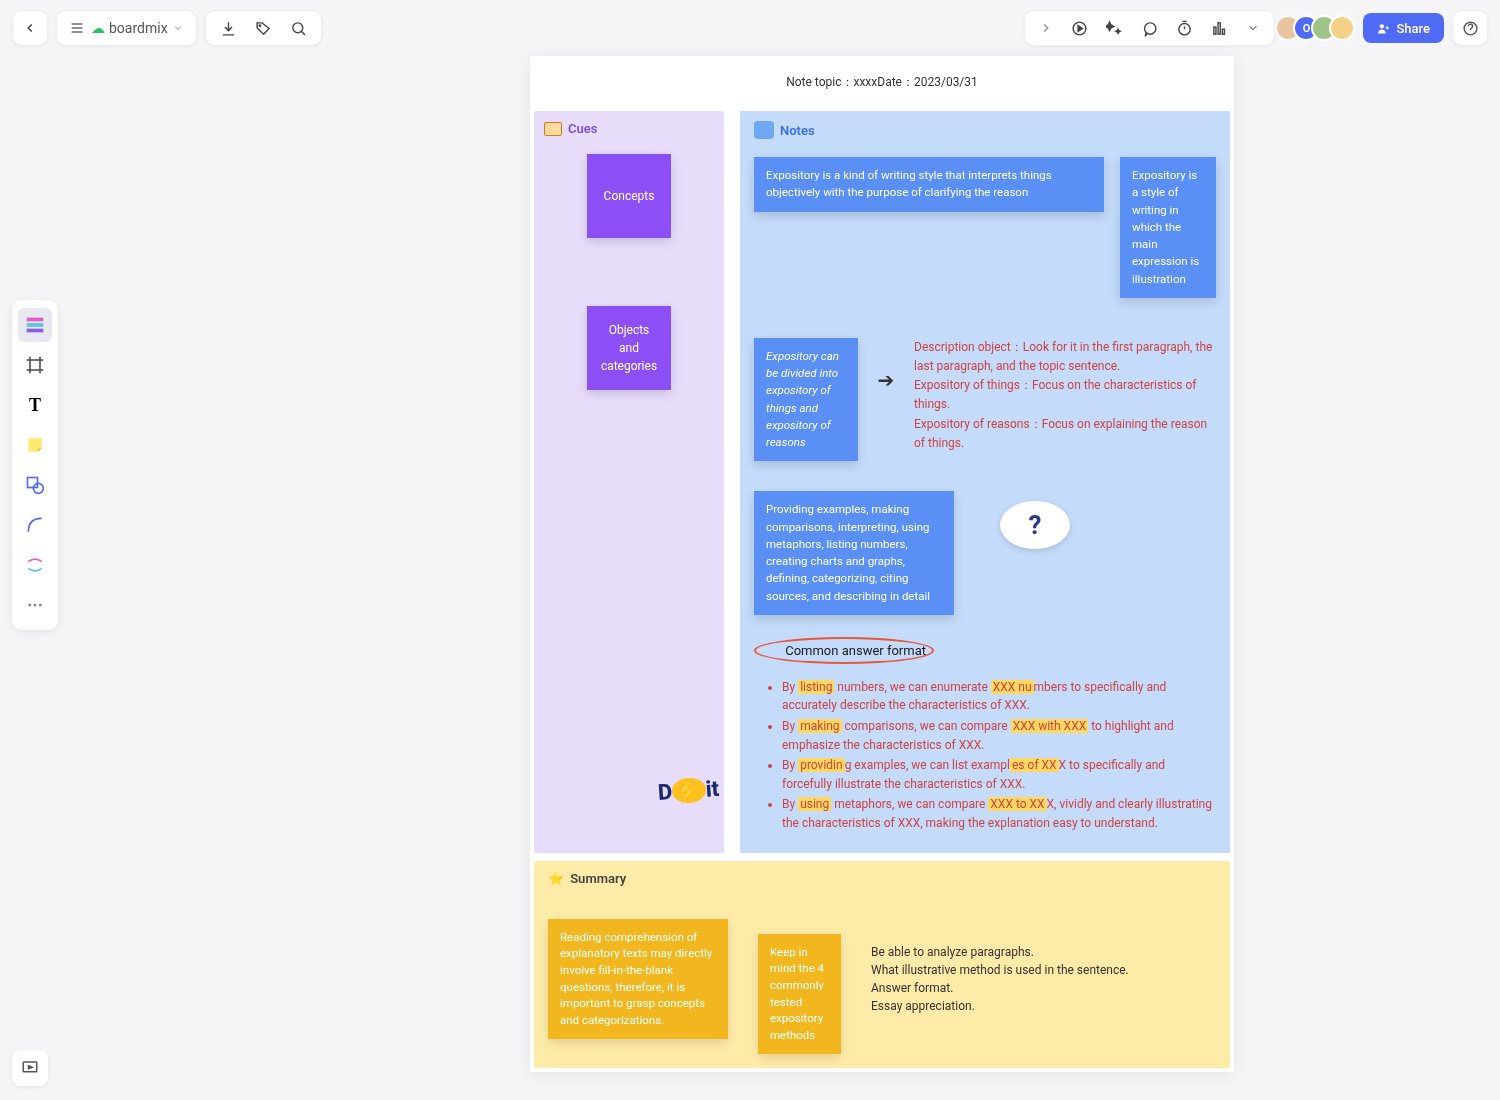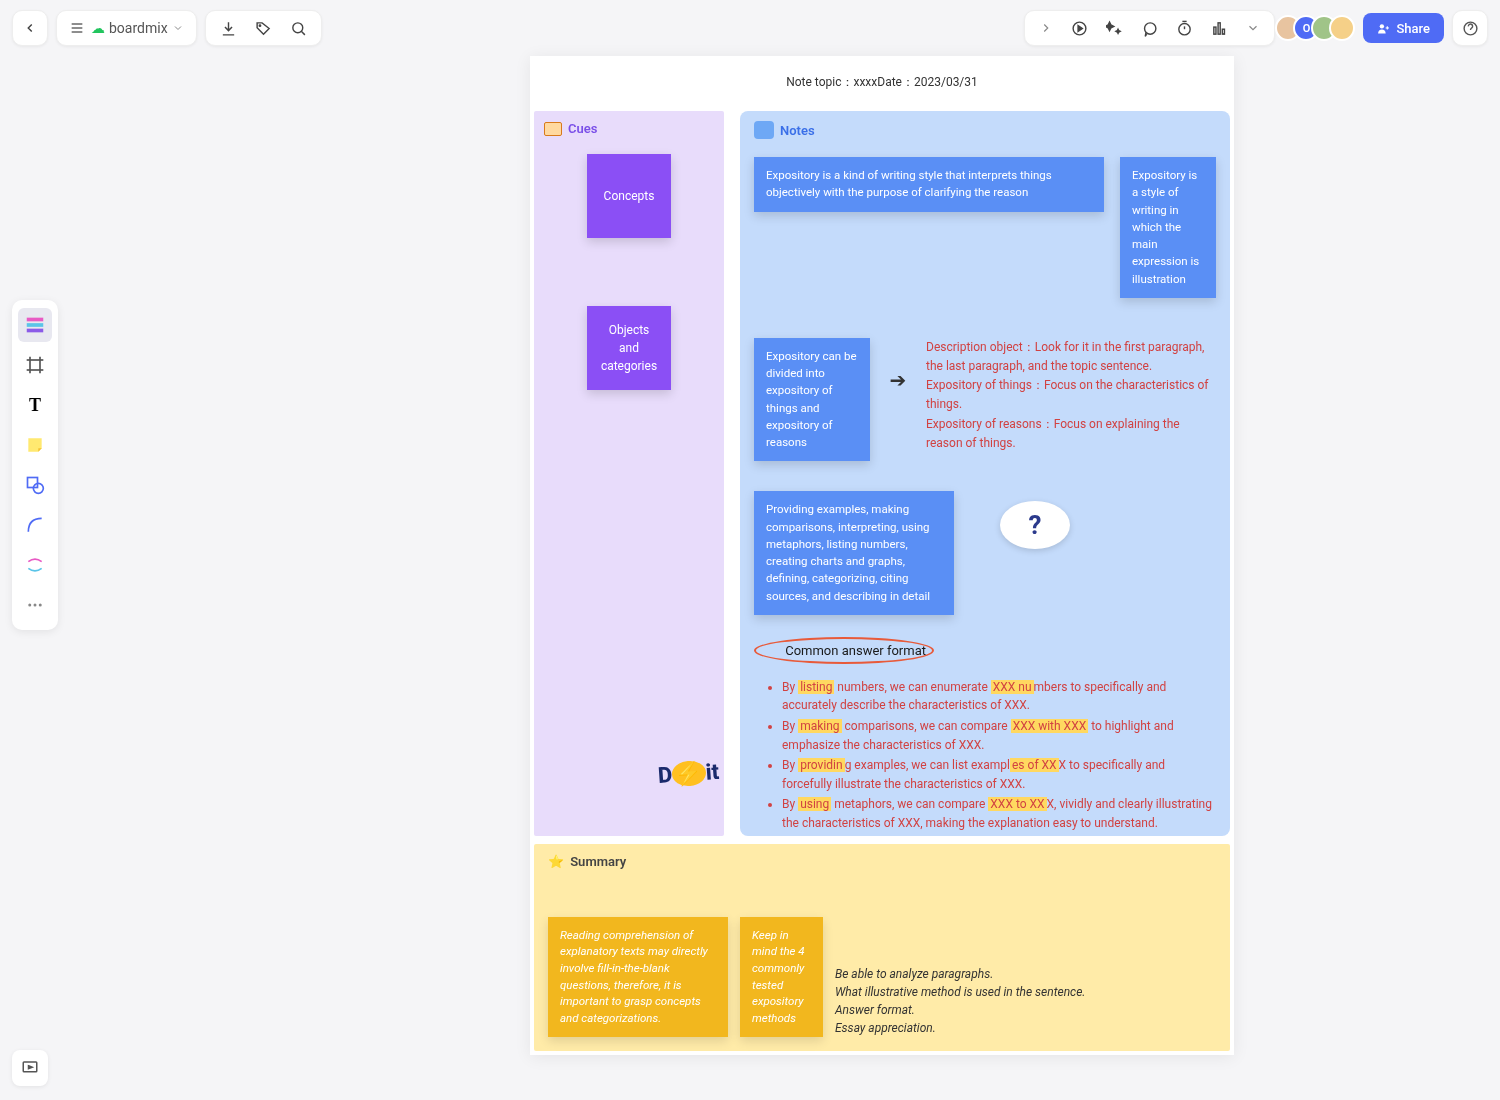--- a/index.html
+++ b/index.html
@@ -26,56 +26,56 @@
     .ptool.active { background: #e8e8f0; }
     
     
     .corner-btn { position: absolute; left: 12px; bottom: 14px; width: 36px; height: 36px; background: #fff; border-radius: 8px; box-shadow: 0 1px 4px rgba(0,0,0,0.08); display: flex; align-items: center; justify-content: center; cursor: pointer; }
     
     
     .canvas { position: absolute; left: 530px; top: 56px; width: 704px; background: #fff; box-shadow: 0 2px 16px rgba(0,0,0,0.07); }
     .note-header { display: flex; justify-content: center; padding: 18px 28px 20px; font-size: 12px; color: #333; border-radius: 8px; }
     .cornell { display: flex; gap: 16px; padding: 0 4px; }
     .cues { width: 190px; background: #E8DCFB; border-radius: 2px; padding: 10px 10px 18px; position: relative; }
-    .notes { flex: 1; background: #C4DBFB; border-radius: 8px; padding: 10px 14px 1px; }
+    .notes { flex: 1; background: #C4DBFB; border-radius: 0; padding: 10px 14px 18px; }
     .sec-title { font-size: 13px; font-weight: 600; display: flex; align-items: center; gap: 6px; margin-bottom: 18px; }
     .cues .sec-title { color: #7A4FE8; }
     .notes .sec-title { color: #3A6FE8; }
     .sec-title .emj { width: 18px; height: 14px; background: #FFD9A0; border: 1px solid #D87A1B; display: inline-block; border-radius: 2px; }
     .notes .sec-title .emj { width: 20px; height: 18px; background: #6ea8f5; border-radius: 4px; border: none; }
     
     .sticky { box-shadow: 0 4px 10px rgba(0,0,0,0.15); font-size: 12px; padding: 10px 12px; line-height: 1.5; }
     .purple-sticky { background: #8B4FF5; color: #fff; width: 84px; height: 84px; margin: 0 auto 68px; display: flex; align-items: center; justify-content: center; text-align: center; font-size: 12px; }
     .purple-sticky:last-of-type { margin-bottom: 24px; }
     .blue-sticky { background: #5A8FF5; color: #fff; }
     
     .notes-row { display: flex; gap: 16px; margin-bottom: 14px; align-items: flex-start; }
     .notes-row .blue-sticky { font-size: 11.5px; }
     .n1a { width: 96px; }
     .n1b { flex: 1; }
-    .n2a { width: 116px; }
+    .n2a { width: 104px; font-style: italic; }
     .red-text { color: #D14242; font-size: 12px; line-height: 1.6; flex: 1; }
     .arrow-box { width: 24px; display: flex; align-items: center; justify-content: center; color: #333; font-size: 20px; padding-top: 30px; }
     .n3a { width: 200px; }
     .thought { width: 80px; height: 60px; margin-left: 30px; margin-top: 10px; position: relative; }
     .thought-bubble { width: 70px; height: 48px; background: #fff; border-radius: 50%; display: flex; align-items: center; justify-content: center; font-size: 26px; font-weight: bold; color: #2B3A8C; box-shadow: 0 2px 6px rgba(0,0,0,0.15); }
     
     .caf { font-size: 13px; color: #1a1a1a; padding: 4px 6px; margin-top: 8px; margin-bottom: 14px; display: inline-block; border: 2.5px solid #E85A3A; border-radius: 50%; width: 180px; text-align: right; }
     
     .bullets { color: #D14242; font-size: 12px; line-height: 1.55; padding-left: 28px; }
     .bullets li { margin-bottom: 2px; }
     .hl { background: #FFD860; padding: 0 2px; }
     
     .doit { position: absolute; bottom: 50px; right: 5px; font-weight: 800; font-size: 22px; color: #1a2a6c; transform: rotate(-4deg); }
     .doit .o { background: #FFC020; border-radius: 50%; padding: 0 3px; color: #fff; }
     
     
     .summary { background: #FFEBA8; margin: 8px 4px 4px; padding: 10px 14px 14px; border-radius: 2px; }
     .summary .sec-title { color: #444; font-size: 13px; }
-    .summary-row { display: flex; gap: 12px; align-items: flex-end; font-style: italic; }
+    .summary-row { display: flex; gap: 30px; align-items: center; }
     .yellow-sticky { background: #F2B71E; color: #fff; font-size: 11.5px; padding: 10px 12px; box-shadow: 0 4px 10px rgba(0,0,0,0.12); line-height: 1.45; }
     .ys1 { width: 180px; }
     .ys2 { width: 83px; margin-top: 30px; }
     .sum-text { font-size: 12px; color: #333; line-height: 1.5; flex: 1; max-width: 110px; }
     .sum-text2 { font-size: 12px; color: #333; line-height: 1.5; flex: 1; }
     
     svg { display: block; }
   </style>
 </head>
 <body>

